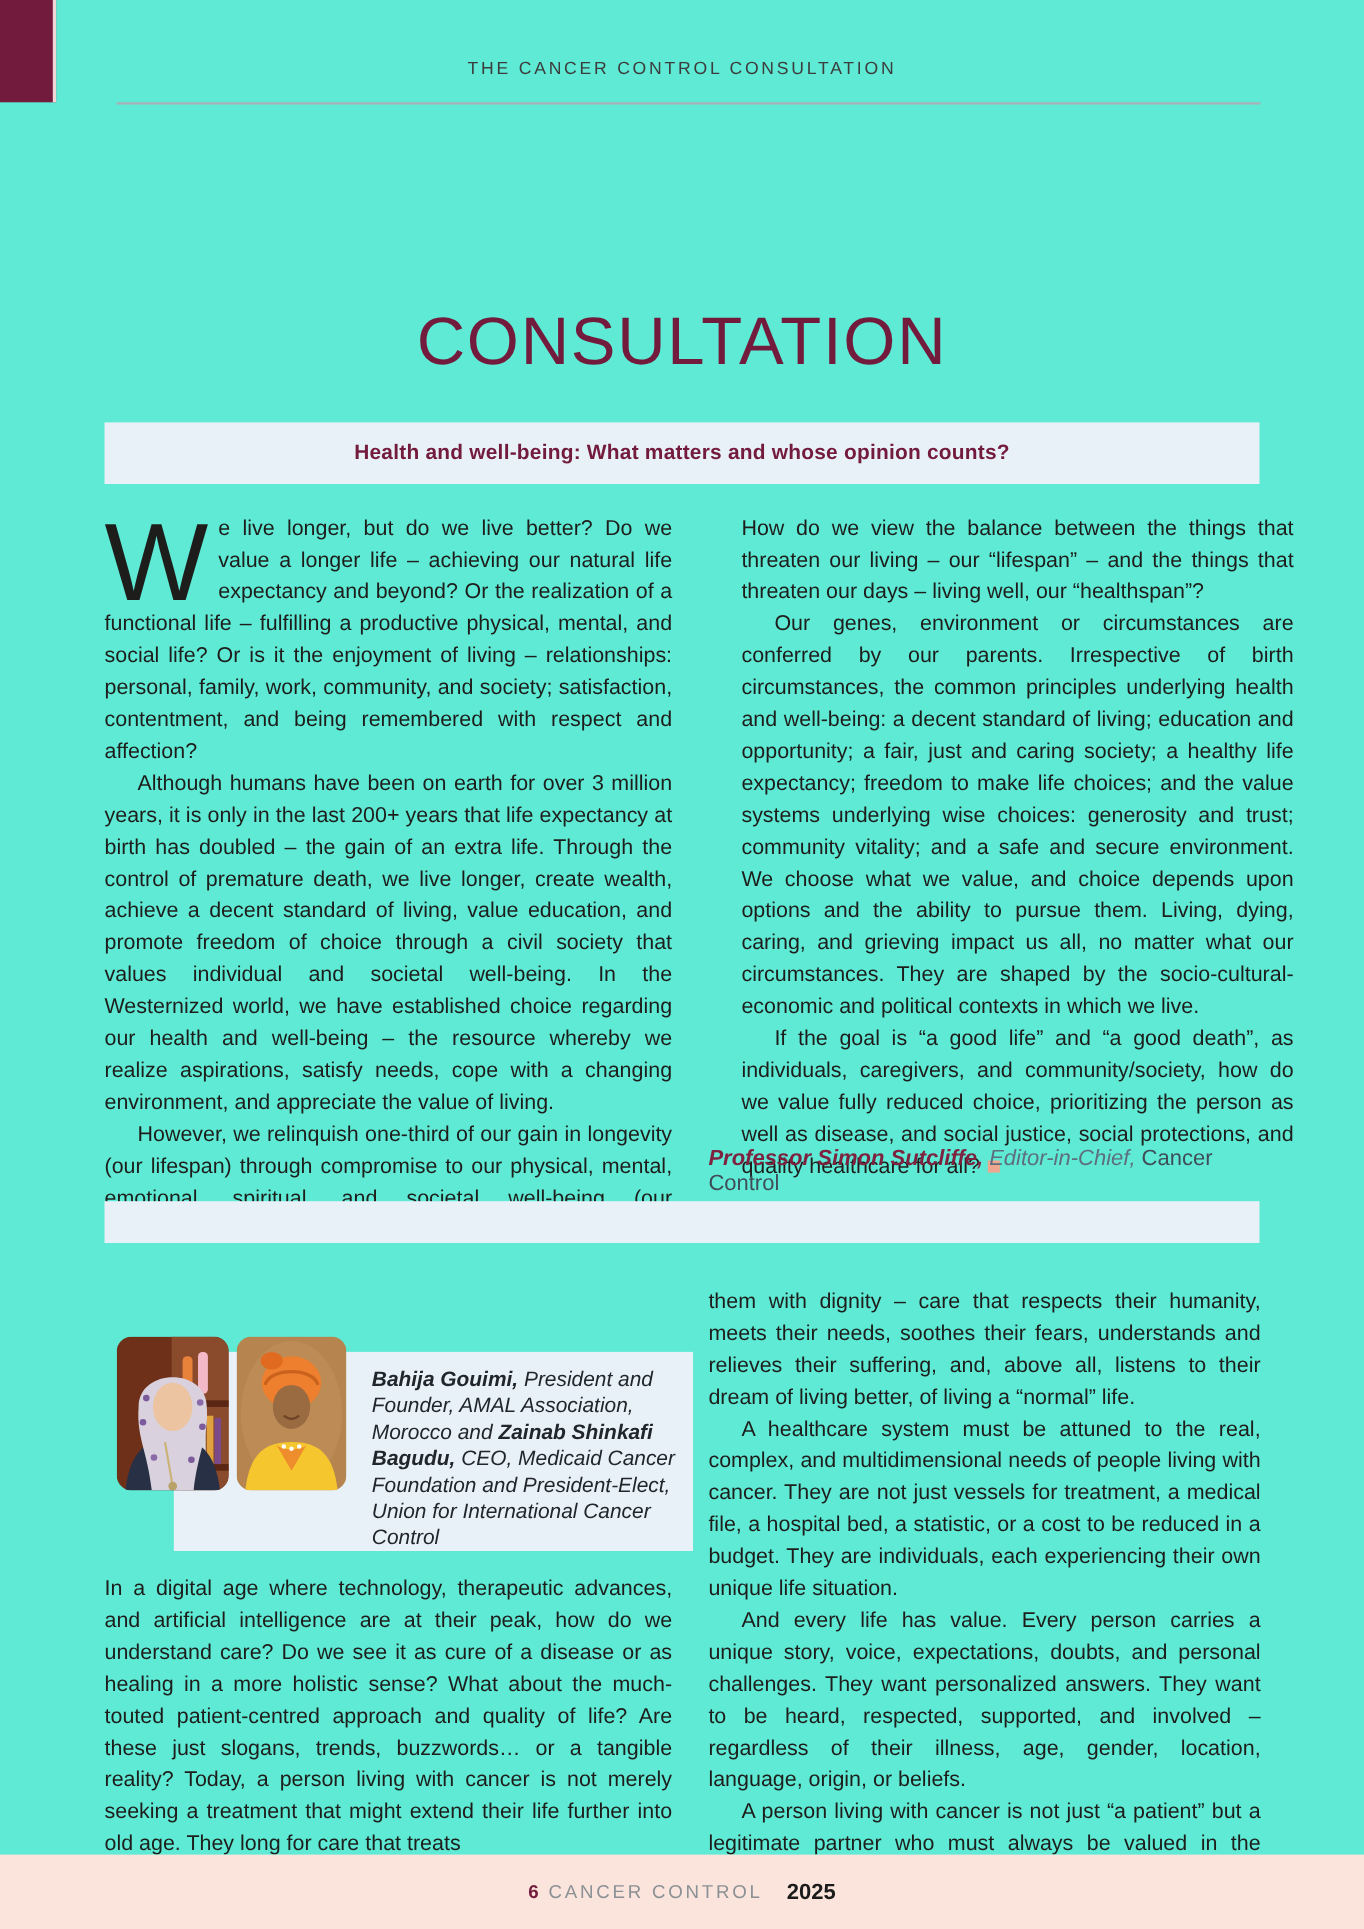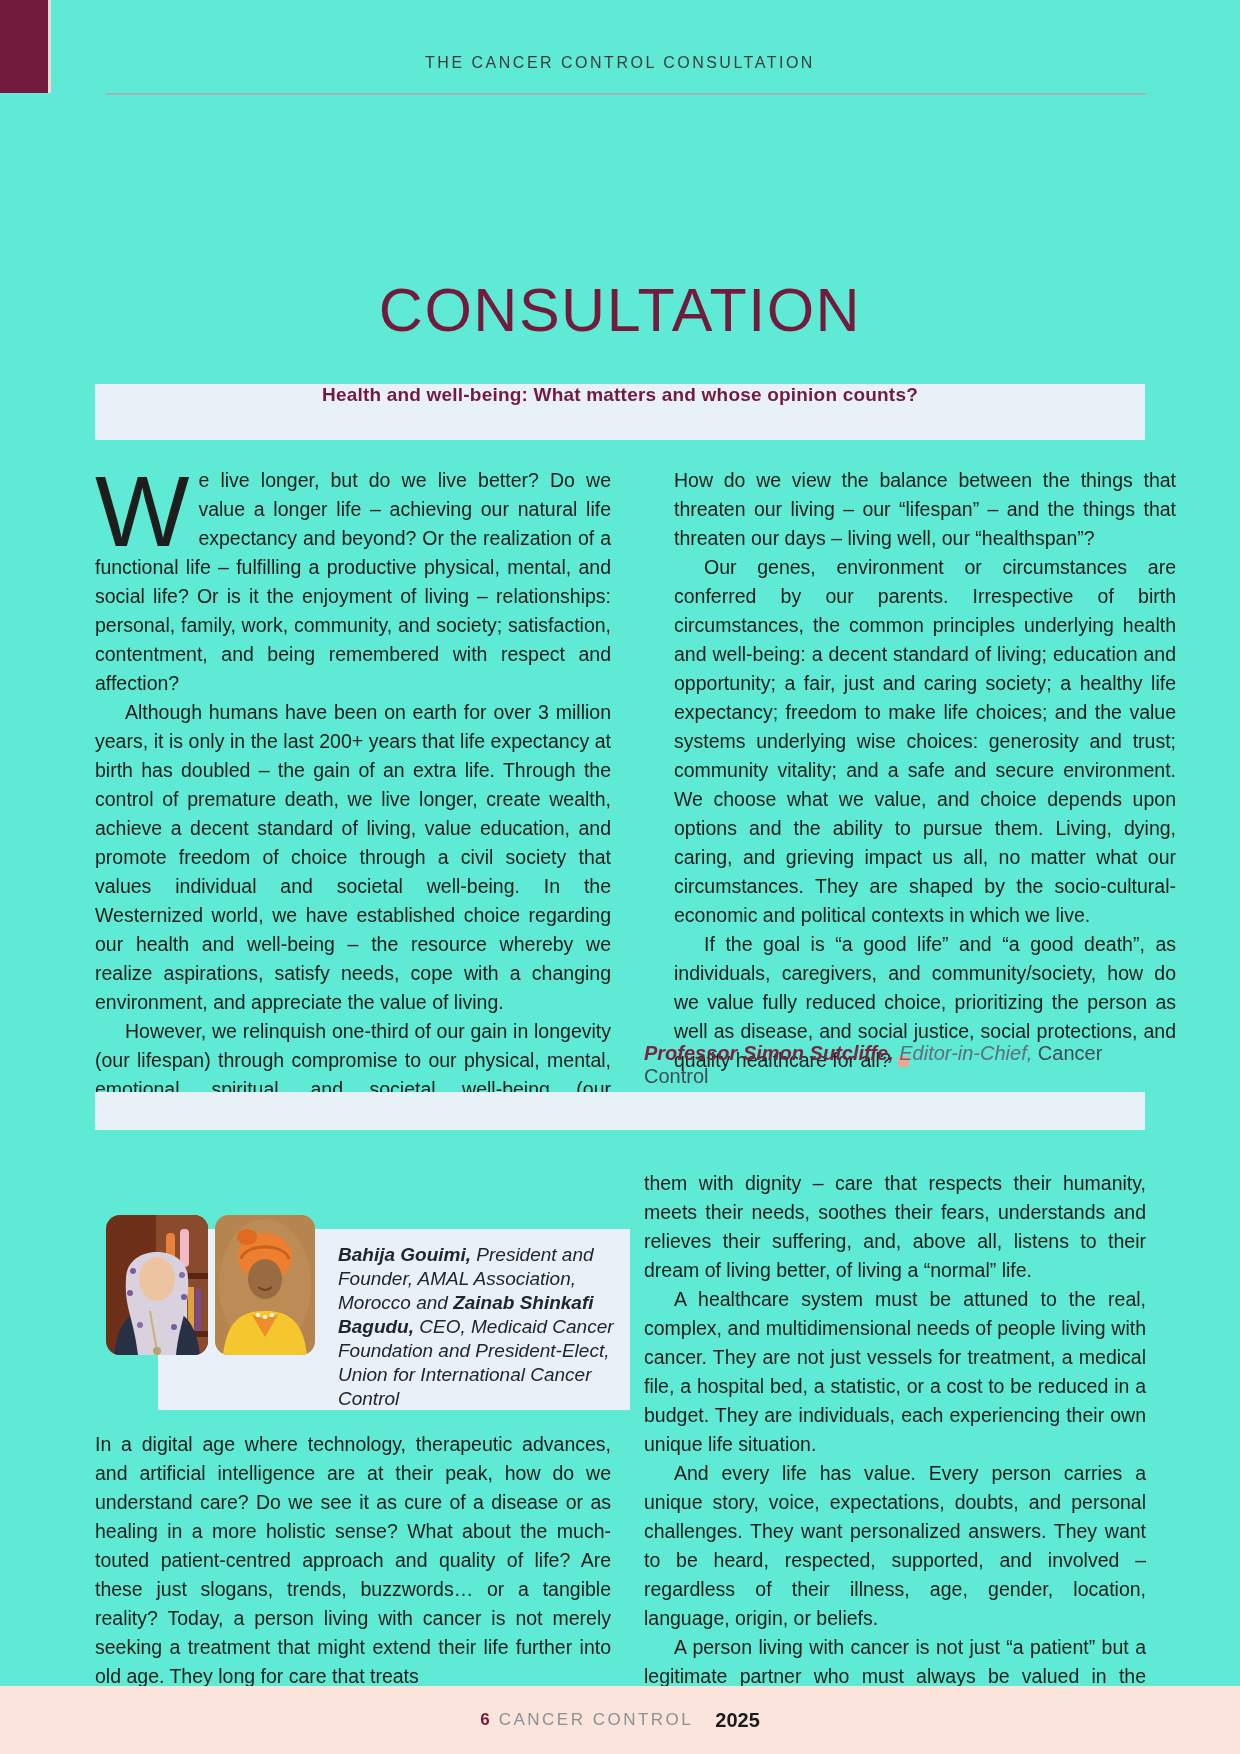--- a/index.html
+++ b/index.html
@@ -13,21 +13,21 @@
                  font-size:16px;letter-spacing:2.5px;color:#3C3C3C;}
   .header-rule{position:absolute;left:106px;top:93px;width:1040px;height:2px;background:#A9B1B7;}
 
   
   .main-title{position:absolute;left:0;top:196px;width:100%;text-align:center;color:#731B3C;
               font-size:61px;line-height:76px;letter-spacing:1.5px;font-weight:400;}
   .main-title .it{font-style:italic;}
 
   
   .standfirst{position:absolute;left:95px;top:384px;width:1050px;height:56px;background:#E9F1F8;
-              display:flex;justify-content:center;}
+              display:flex;align-items:center;justify-content:center;}
   .standfirst span{color:#731B3C;font-weight:bold;font-size:19px;letter-spacing:0.2px;}
 
   
   .col{position:absolute;font-size:19.5px;line-height:29px;color:#1D1D1B;text-align:justify;}
   .col p{margin:0;}
   .col p.ind{text-indent:30px;}
   #colLT{left:95px;top:466px;width:516px;}
   #colRT{left:674px;top:466px;width:502px;}
   #colLB{left:95px;top:1430px;width:516px;}
   #colRB{left:644px;top:1169px;width:502px;}

